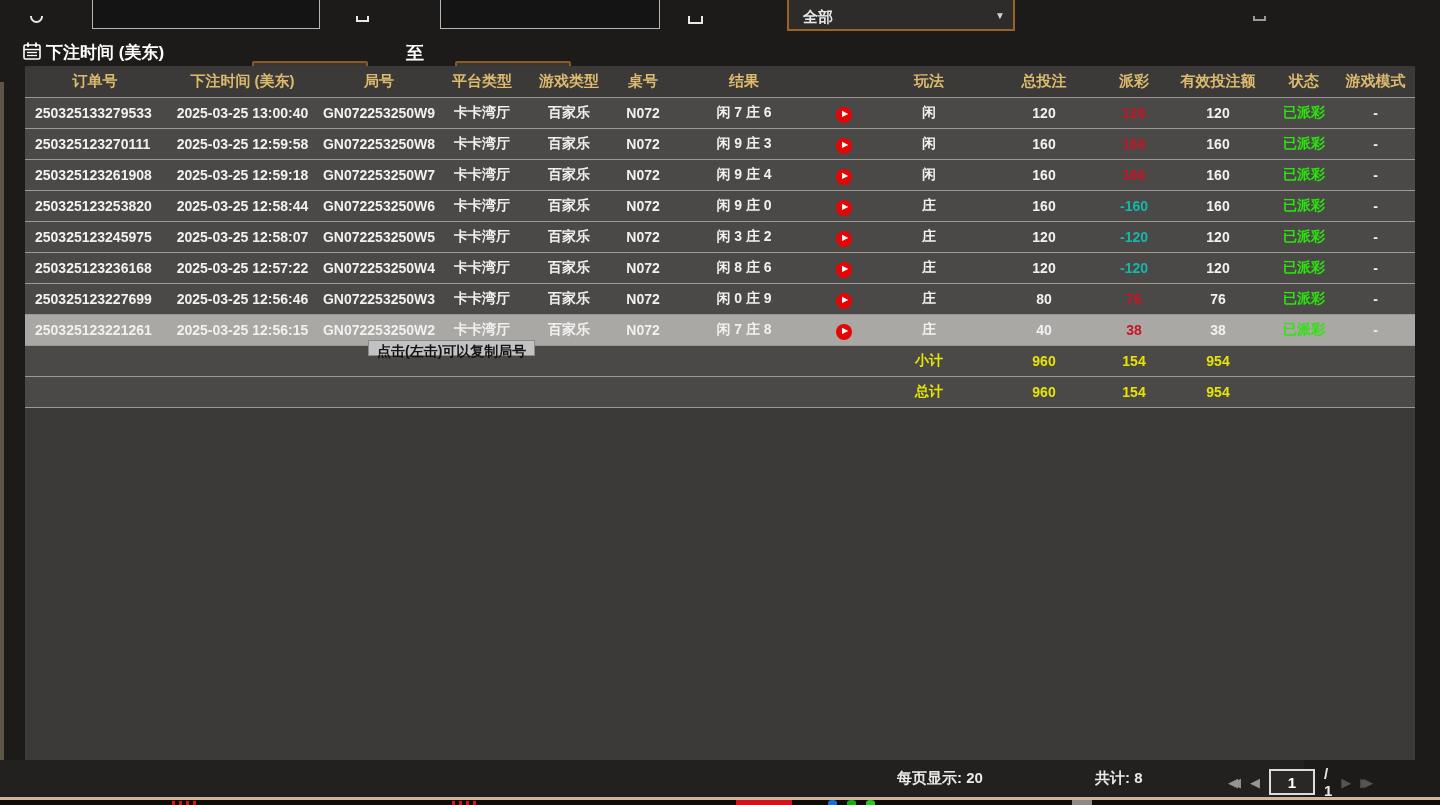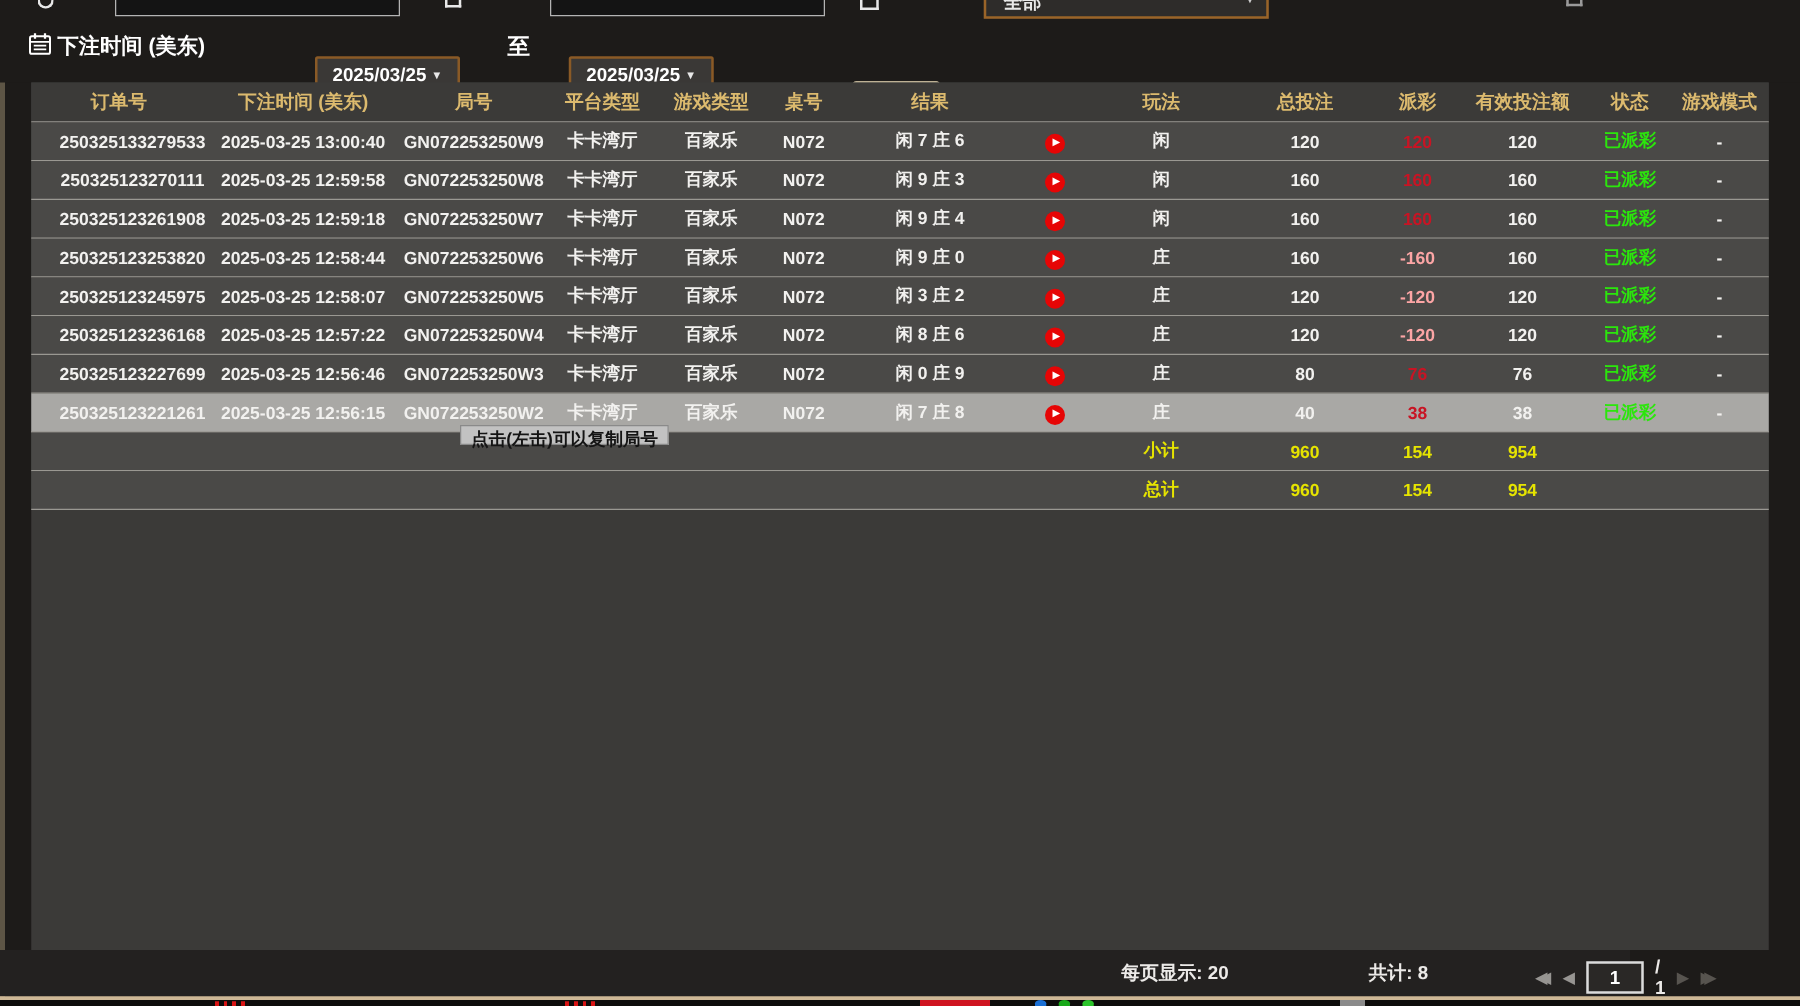--- a/index.html
+++ b/index.html
@@ -8,21 +8,21 @@
     position:relative;
     background:#1d1b19;
     font-family:"Liberation Sans","DejaVu Sans",sans-serif;
     font-weight:bold;
     color:#f0efed;
   }
   
   .left-edge { position:absolute; left:0; top:60px; width:4px; height:740px; background:#6e6450; opacity:.8; }
 
   
-  .filters { position:absolute; left:0; top:0; width:1440px; height:66px; background:#1d1b19; }
+  .filters { position:absolute; left:0; top:16px; width:1440px; height:66px; background:#1d1b19; }
   .cutoff-input { position:absolute; top:-30px; height:43px; background:#141414; border:1px solid #b4b4b4; }
   .cutoff-input.one { left:92px;  width:228px; }
   .cutoff-input.two { left:440px; width:220px; }
   .cutoff-frag { position:absolute; background:transparent; border:2px solid #e8e8e8; border-top:none; }
   .frag-a { left:30px;  top:0; width:13px; height:7px; border-radius:0 0 8px 8px; }
   .frag-b { left:356px; top:0; width:13px; height:6px; }
   .frag-c { left:688px; top:0; width:15px; height:8px; }
   .frag-d { left:1253px; top:0; width:13px; height:5px; border-color:#9a9a9a; }
   .top-dropdown {
     position:absolute; left:787px; top:-22px; width:228px; height:37px;
@@ -58,23 +58,23 @@
   }
   .tr {
     display:grid; grid-template-columns:var(--cols);
     height:31px; align-items:center; text-align:center;
     border-bottom:1px solid #9a9892; font-size:14px;
   }
   .thead { height:32px; color:#dcba6e; font-size:15px; background:#3b3a38; }
   .tbody .tr { background:#4a4947; color:#f2f1ef; cursor:pointer; }
   .tbody .tr.hl { background:#a9a8a5; }
   .td { overflow:visible; white-space:nowrap; }
-  .td.left { text-align:center; padding-left:22px; }
+  .td.left { text-align:left; padding-left:10px; }
   .win  { color:#c81424; }
-  .loss { color:#fca5a5; }
+  .loss { color:#14b8a6; }
   .status { color:#2be60c; }
   .sum-row { background:#454441; color:#e6e400; }
   .sum-row .td { color:#e6e400; }
   .replay {
     display:inline-block; width:16px; height:16px; border-radius:50%;
     background:#e60505; color:#fff; font-size:8px; line-height:16px;
     text-align:center; cursor:pointer;
   }
   .replay span { position:relative; left:1px; top:-1px; }
 

